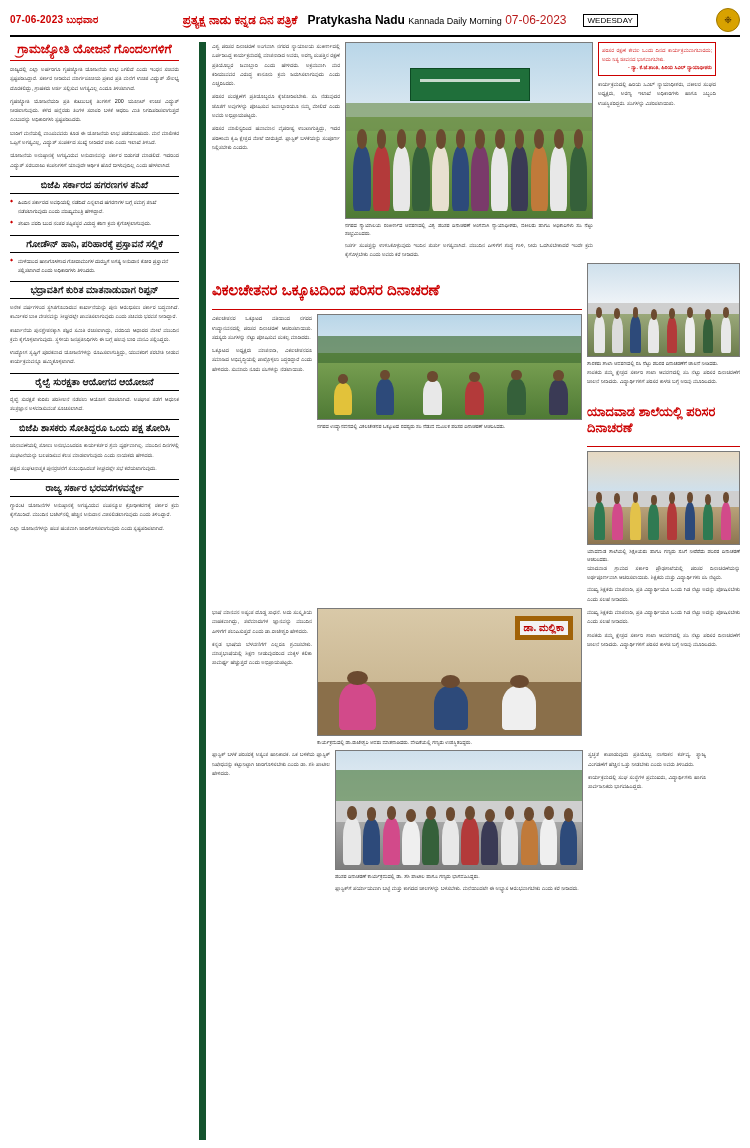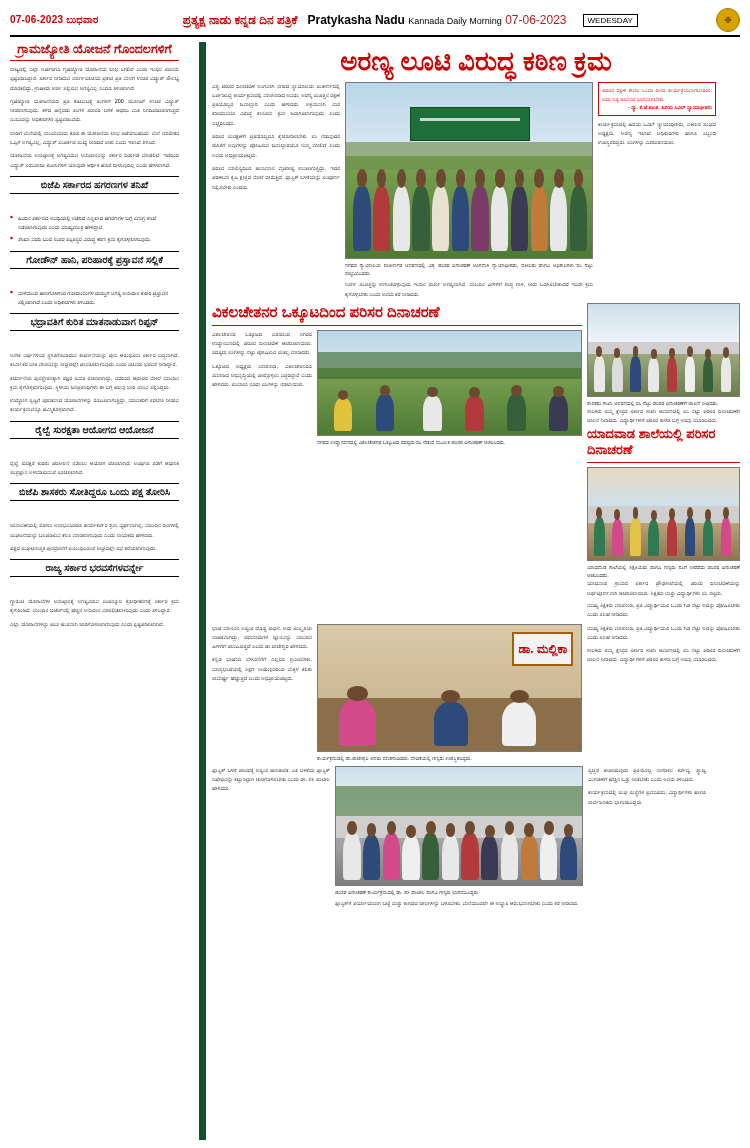--- a/index.html
+++ b/index.html
@@ -27,30 +27,30 @@
   .kn{font-family:"Liberation Sans", sans-serif;}
   
   .lead-head{
     background:#fff;color:#cc0000;font-weight:bold;font-size:12.5px;text-align:center;
     border-bottom:1px solid #cc0000;padding-bottom:3px;margin-bottom:4px;
   }
   .txt{font-size:5.4px;line-height:1.72;text-align:justify;color:#111;
      word-break:break-word;}
   .txt p{margin:0 0 4px 0;}
   .sub-head{font-size:9.5px;font-weight:bold;color:#111;border-top:1px solid #000;
-    border-bottom:1px solid #000;padding:2px 0;margin:6px 0 20px 0;text-align:center;}
+    border-bottom:1px solid #000;padding:2px 0;margin:6px 0 4px 0;text-align:center;}
   .bullet{font-size:5.4px;line-height:1.7;margin:0 0 3px 0;padding-left:8px;position:relative;}
   .bullet:before{content:"\25C6";position:absolute;left:0;top:0;font-size:4px;color:#cc0000;}
   
   .banner{background:#cc0000;color:#fff;text-align:center;font-weight:bold;
     font-size:8px;padding:3px 4px;letter-spacing:.2px;}
   .headline{color:#cc0000;font-weight:bold;font-size:26px;text-align:center;
     margin:5px 0 6px 0;line-height:1.1;}
-  .sec-head{color:#cc0000;font-weight:bold;font-size:15px;margin:0 0 4px 0;
-    border-bottom:1px solid #cc0000;padding-bottom:4px;}
+  .sec-head{color:#cc0000;font-weight:bold;font-size:15px;margin:18px 0 4px 0;
+    border-bottom:1px solid #cc0000;padding-bottom:10px;}
   .sec-head.big{font-size:19px;}
   
   .photo{position:relative;overflow:hidden;border:1px solid #7a7a7a;background:#cfcfcf;}
   .photo .sky{position:absolute;left:0;right:0;top:0;height:42%;
     background:linear-gradient(#b9d6e8,#dce9f2);}
   .photo .ground{position:absolute;left:0;right:0;bottom:0;height:58%;
     background:linear-gradient(#7da455,#4f7a35);}
   .photo .band{position:absolute;left:0;right:0;top:34%;height:16%;background:#6f8f4f;opacity:.65;}
   .ppl{position:absolute;bottom:4%;left:0;right:0;height:60%;}
   .ppl i{position:absolute;bottom:0;width:7%;height:62%;border-radius:40% 40% 12% 12%;display:block;}
@@ -126,21 +126,20 @@
 
       <div class="sub-head kn">ರಾಜ್ಯ ಸರ್ಕಾರ ಭರವಸೆಗಳವರ್ನ್ನೇ</div>
       <div class="txt">
         <p>ಗ್ಯಾರಂಟಿ ಯೋಜನೆಗಳ ಅನುಷ್ಠಾನಕ್ಕೆ ಅಗತ್ಯವಿರುವ ಸಂಪನ್ಮೂಲ ಕ್ರೋಢೀಕರಣಕ್ಕೆ ಸರ್ಕಾರ ಕ್ರಮ ಕೈಗೊಂಡಿದೆ. ಮುಂದಿನ ಬಜೆಟ್‌ನಲ್ಲಿ ಹೆಚ್ಚಿನ ಅನುದಾನ ಮೀಸಲಿಡಲಾಗುವುದು ಎಂದು ತಿಳಿಸಿದ್ದಾರೆ.</p>
         <p>ಎಲ್ಲಾ ಯೋಜನೆಗಳನ್ನು ಹಂತ ಹಂತವಾಗಿ ಜಾರಿಗೊಳಿಸಲಾಗುವುದು ಎಂದು ಸ್ಪಷ್ಟಪಡಿಸಲಾಗಿದೆ.</p>
       </div>
     </div>
 
     <div class="col-main">
 
-      <div class="headline kn">ಅರಣ್ಯ ಲೂಟಿ ವಿರುದ್ಧ ಕಠಿಣ ಕ್ರಮ</div>
 
       <div class="colset">
         <div class="c" style="max-width:128px">
           <div class="txt">ವಿಶ್ವ ಪರಿಸರ ದಿನಾಚರಣೆ ಅಂಗವಾಗಿ ನಗರದ ನ್ಯಾಯಾಲಯ ಸಂಕೀರ್ಣದಲ್ಲಿ ಏರ್ಪಡಿಸಿದ್ದ ಕಾರ್ಯಕ್ರಮದಲ್ಲಿ ಮಾತನಾಡಿದ ಅವರು, ಅರಣ್ಯ ಸಂಪತ್ತಿನ ರಕ್ಷಣೆ ಪ್ರತಿಯೊಬ್ಬರ ಜವಾಬ್ದಾರಿ ಎಂದು ಹೇಳಿದರು. ಅಕ್ರಮವಾಗಿ ಮರ ಕಡಿಯುವವರ ವಿರುದ್ಧ ಕಾನೂನು ಕ್ರಮ ಜರುಗಿಸಲಾಗುವುದು ಎಂದು ಎಚ್ಚರಿಸಿದರು.</div>
           <div class="txt" style="margin-top:4px">ಪರಿಸರ ಸಂರಕ್ಷಣೆಗೆ ಪ್ರತಿಯೊಬ್ಬರೂ ಕೈಜೋಡಿಸಬೇಕು. ಸಸಿ ನೆಡುವುದರ ಜೊತೆಗೆ ಅವುಗಳನ್ನು ಪೋಷಿಸುವ ಜವಾಬ್ದಾರಿಯೂ ನಮ್ಮ ಮೇಲಿದೆ ಎಂದು ಅವರು ಅಭಿಪ್ರಾಯಪಟ್ಟರು.</div>
           <div class="txt" style="margin-top:4px">ಪರಿಸರ ಮಾಲಿನ್ಯದಿಂದ ಹವಾಮಾನ ವೈಪರೀತ್ಯ ಉಂಟಾಗುತ್ತಿದ್ದು, ಇದರ ಪರಿಣಾಮ ಕೃಷಿ ಕ್ಷೇತ್ರದ ಮೇಲೆ ಬೀರುತ್ತಿದೆ. ಪ್ಲಾಸ್ಟಿಕ್ ಬಳಕೆಯನ್ನು ಸಂಪೂರ್ಣ ನಿಲ್ಲಿಸಬೇಕು ಎಂದರು.</div>
         </div>
         <div class="c" style="flex:0 0 248px">
           <div class="photo" style="height:175px">
             <div class="sky"></div>
@@ -250,22 +249,22 @@
             </div>
             <div class="c">
               <div class="photo img-indoor" style="height:126px">
                 <div class="sky"></div>
                 <div class="band"></div>
                 <div class="ppl sari">
                   <i style="left:8%;background:#d24a8a;height:62%;width:14%"></i>
                   <i style="left:44%;background:#2d4a7a;height:58%;width:13%"></i>
                   <i style="left:70%;background:#efefef;height:58%;width:13%"></i>
                 </div>
-                <div style="position:absolute;right:3%;top:6%;background:#f3f3f3;border:2px solid #a16207;
-                  color:#b00;font-size:12px;font-weight:bold;padding:8px 4px;">ಡಾ. ಮಲ್ಲಿಕಾ</div>
+                <div style="position:absolute;right:3%;top:6%;background:#f3f3f3;border:5px solid #a16207;
+                  color:#b00;font-size:10px;font-weight:bold;padding:1px 4px;">ಡಾ. ಮಲ್ಲಿಕಾ</div>
               </div>
               <div class="cap">ಕಾರ್ಯಕ್ರಮದಲ್ಲಿ ಡಾ.ರಾಜೇಶ್ವರಿ ಅವರು ಮಾತನಾಡಿದರು. ವೇದಿಕೆಯಲ್ಲಿ ಗಣ್ಯರು ಉಪಸ್ಥಿತರಿದ್ದರು.</div>
             </div>
           </div>
         </div>
         <div class="c">
           <div class="txt">ಮುಖ್ಯ ಶಿಕ್ಷಕರು ಮಾತನಾಡಿ, ಪ್ರತಿ ವಿದ್ಯಾರ್ಥಿಯೂ ಒಂದು ಗಿಡ ನೆಟ್ಟು ಅದನ್ನು ಪೋಷಿಸಬೇಕು ಎಂದು ಸಲಹೆ ನೀಡಿದರು.</div>
           <div class="txt" style="margin-top:4px">ಶಾಸಕರು ತಮ್ಮ ಕ್ಷೇತ್ರದ ಸರ್ಕಾರಿ ಶಾಲಾ ಆವರಣದಲ್ಲಿ ಸಸಿ ನೆಟ್ಟು ಪರಿಸರ ದಿನಾಚರಣೆಗೆ ಚಾಲನೆ ನೀಡಿದರು. ವಿದ್ಯಾರ್ಥಿಗಳಿಗೆ ಪರಿಸರ ಕಾಳಜಿ ಬಗ್ಗೆ ಅರಿವು ಮೂಡಿಸಿದರು.</div>
         </div>
       </div>

